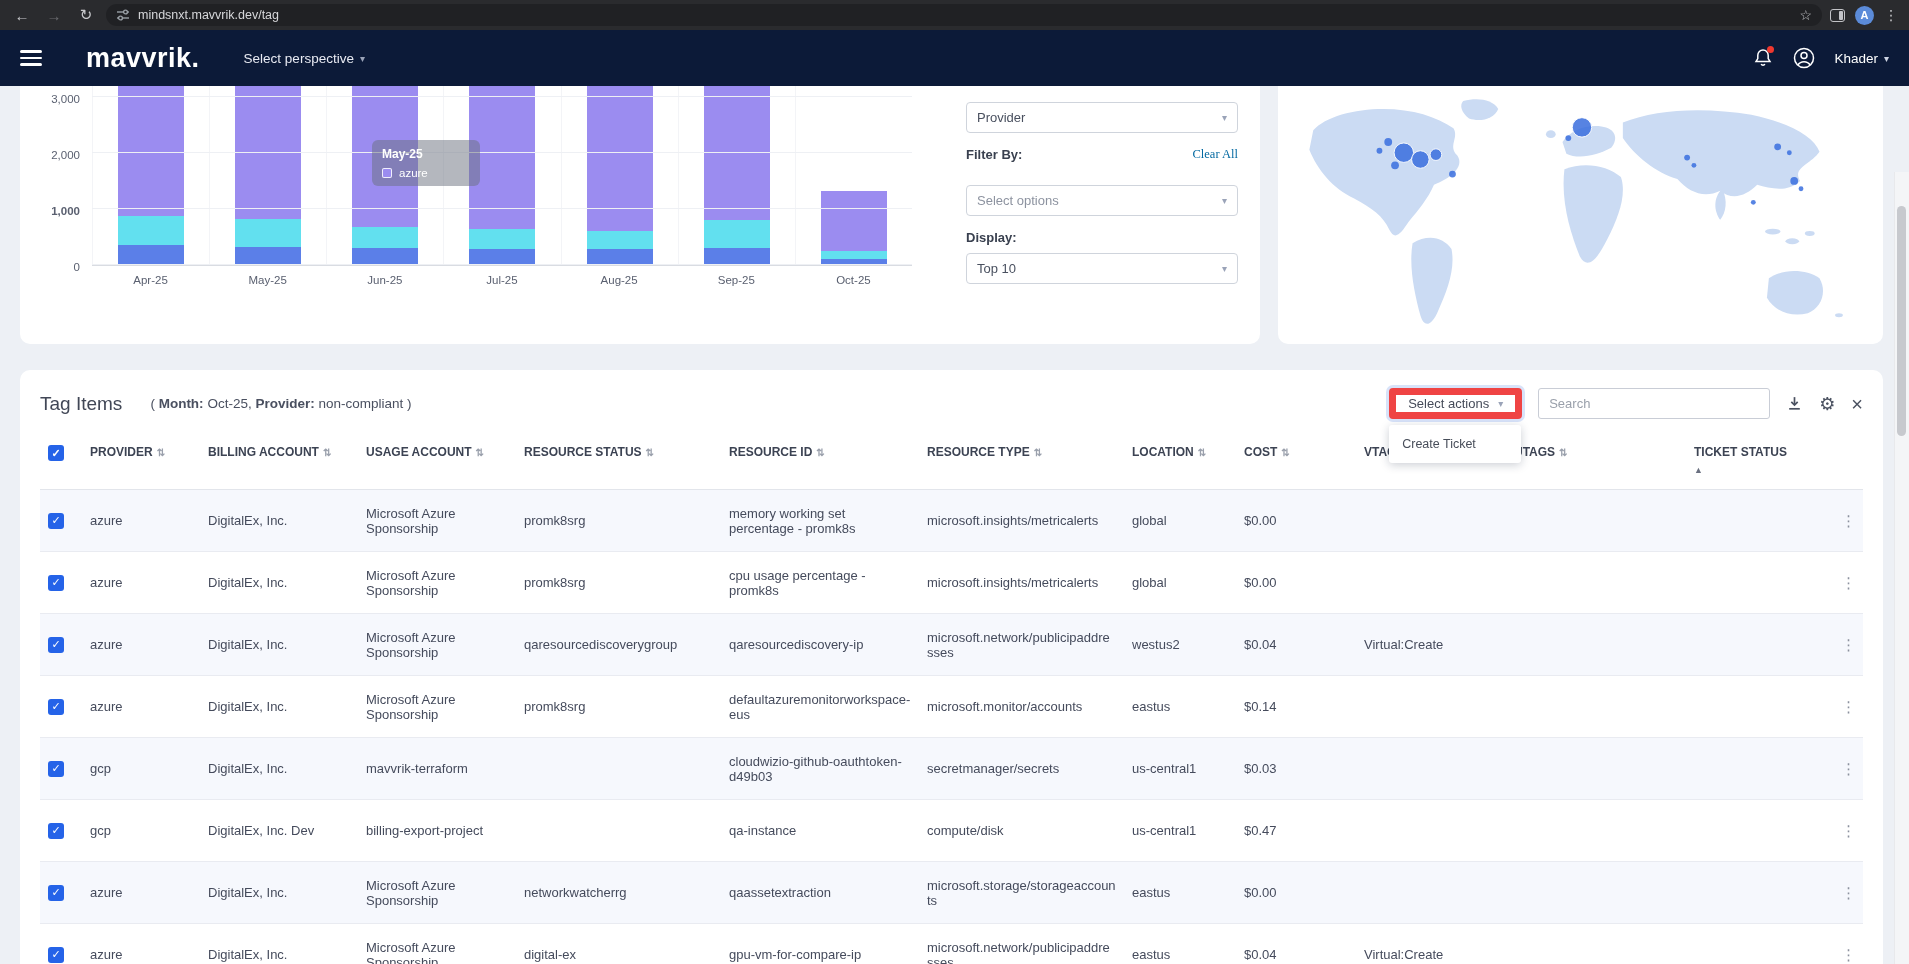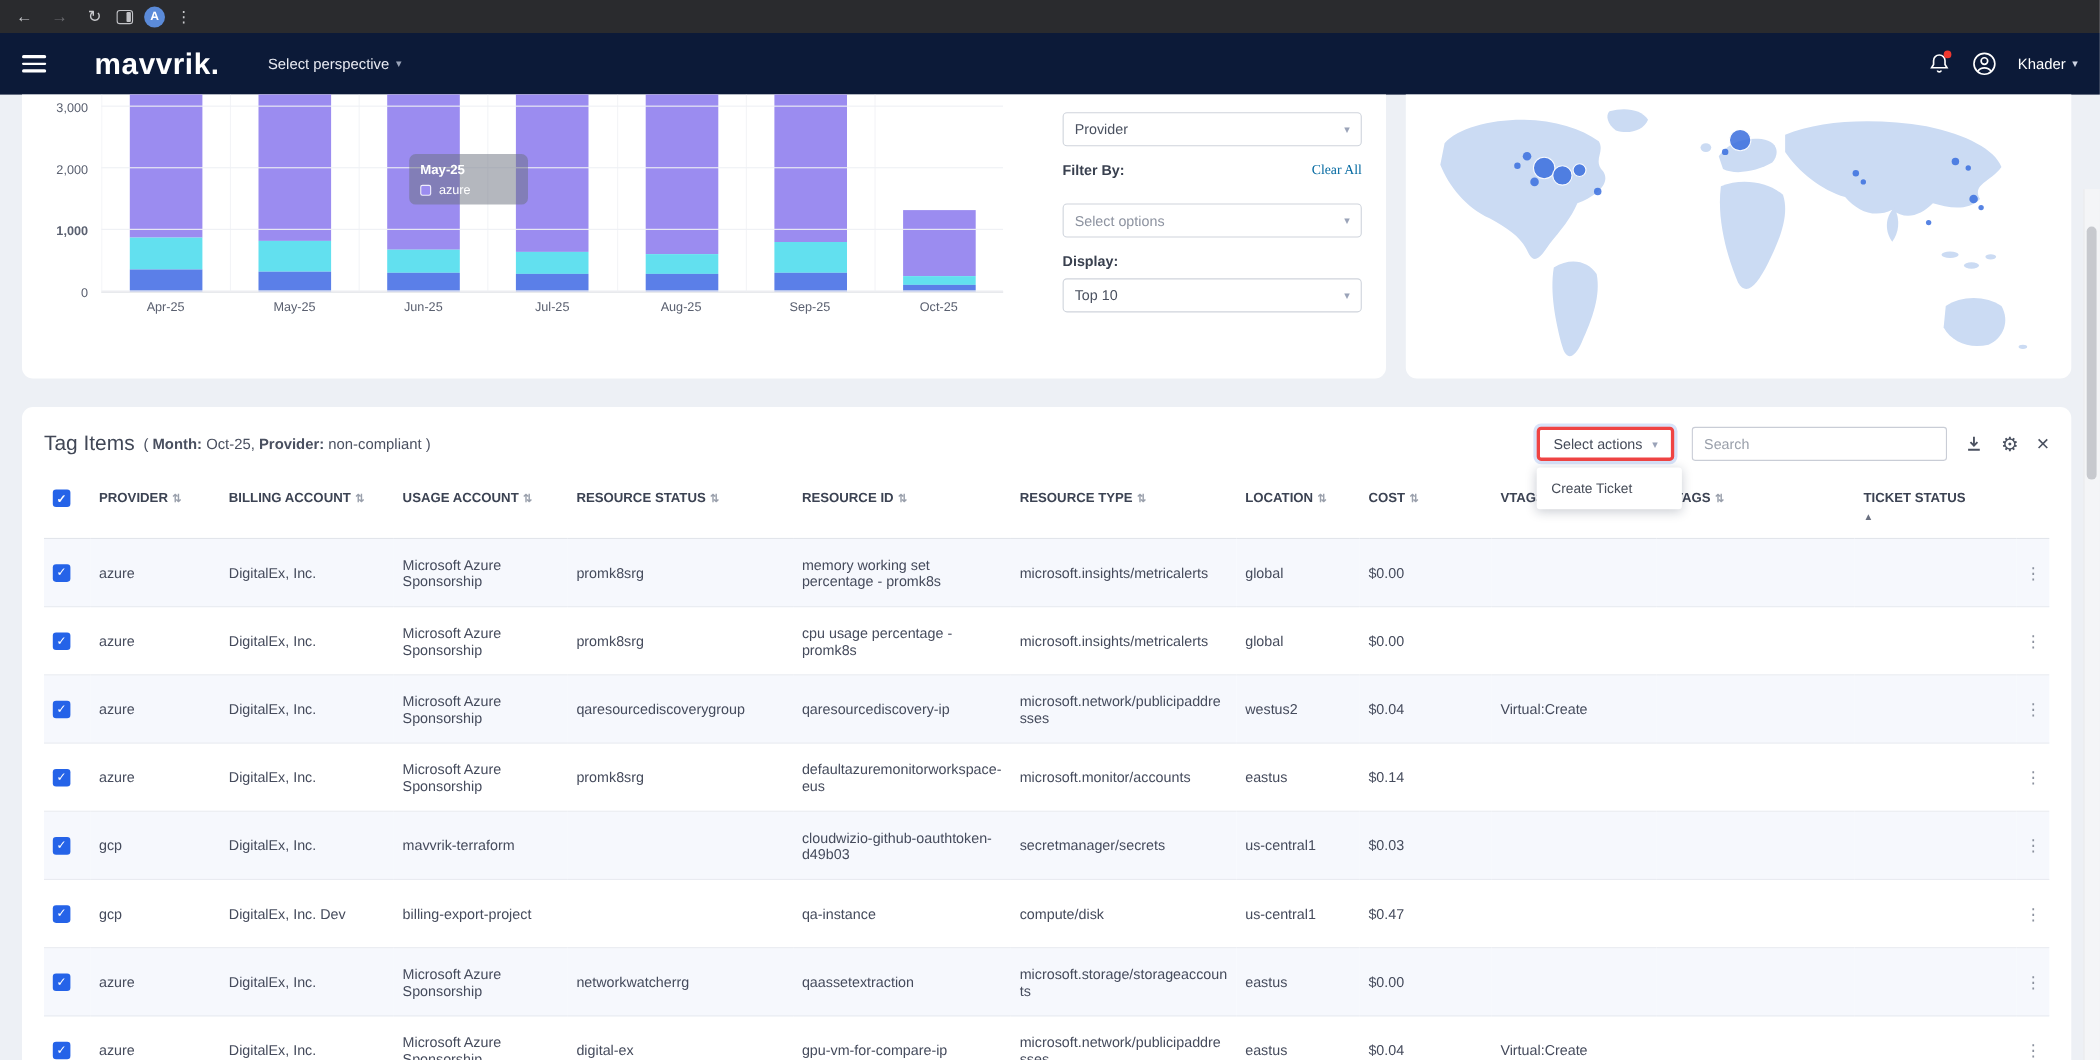--- a/index.html
+++ b/index.html
@@ -65,27 +65,27 @@
   .dlabel{display:block;margin:0 0 8px;}
 
   
   .map-card svg{width:100%;height:100%;}
   .land{fill:#cbdbf3;}
   .bubble{opacity:.85;}
   .bubble.big{stroke:#fff;stroke-width:1;}
 
   
   .tag-card{margin-top:26px;width:1863px;min-height:610px;border-radius:10px;padding:18px 20px;position:relative;}
-  .tag-title-row{display:flex;align-items:center;}
+  .tag-title-row{display:flex;align-items:center;gap:20px;}
   .tag-title{font-size:19px;color:#414756;font-weight:500;}
   .tag-sub{font-size:13.5px;color:#4a5060;margin-left:8px;}
   .tag-sub b{font-weight:bold;}
   .actions{margin-left:auto;display:flex;align-items:center;gap:16px;}
   .sel-actions-wrap{position:relative;}
-  .sel-actions{height:31px;border:3px solid #ef4444;box-shadow:0 0 0 3px rgba(61,116,224,.20);border-radius:4px;background:#fff;display:flex;align-items:center;gap:9px;padding:0 12px;font-size:13px;color:#454b59;}
+  .sel-actions{height:31px;border:7px solid #ef4444;box-shadow:0 0 0 3px rgba(61,116,224,.20);border-radius:4px;background:#fff;display:flex;align-items:center;gap:9px;padding:0 12px;font-size:13px;color:#454b59;}
   .menu{position:absolute;top:37px;left:0;width:132px;background:#fff;border-radius:3px;box-shadow:0 2px 10px rgba(20,30,60,.22);z-index:30;padding:3px 0;}
   .menu-item{padding:9px 13px;font-size:12.5px;color:#474d59;}
   .search{width:232px;height:31px;border:1px solid #c9cdd6;border-radius:3px;padding:0 10px;font-size:13px;color:#3c4254;font-family:"Liberation Sans",sans-serif;outline:none;}
   .search::placeholder{color:#9aa0ab;}
   .icon-btn{color:#4a5160;display:flex;align-items:center;justify-content:center;}
   .gear{font-size:18px;}
   .close-x{font-size:20px;line-height:1;color:#4a5160;}
 
   table{width:100%;border-collapse:collapse;table-layout:fixed;margin-top:16px;}
   thead th{font-size:12px;font-weight:bold;color:#3c4353;text-align:left;padding:10px 8px 14px;border-bottom:1px solid #e2e5eb;vertical-align:top;}
@@ -110,20 +110,33 @@
 
   svg.ic{display:block;}
 </style>
 </head>
 <body>
 
 <div class="browser-bar">
   <div class="nav-btn">←</div>
   <div class="nav-btn disabled">→</div>
   <div class="nav-btn">↻</div>
+  <div class="url-pill">
+    <svg class="ic" width="14" height="14" viewBox="0 0 14 14">
+      <g stroke="#9aa0a6" stroke-width="1.4" fill="none">
+        <line x1="1" y1="4" x2="13" y2="4"></line>
+          <circle cx="9.5" cy="4" r="1.9" fill="#202124"></circle>
+        <line x1="1" y1="10" x2="13" y2="10"></line>
+          <circle cx="4.5" cy="10" r="1.9" fill="#202124"></circle>
+      </g>
+    </svg>
+    <span class="url-text">mindsnxt.mavvrik.dev/tag</span>
+    <span class="pill-spacer"></span>
+    <span class="star">☆</span>
+  </div>
   <div class="chrome-right">
     <span class="panel-ic"></span>
     <span class="avatar">A</span>
     <span class="kebab-chrome">⋮</span>
   </div>
 </div>
 
 <div class="app-header">
   <div class="hamburger">
       <span></span>

